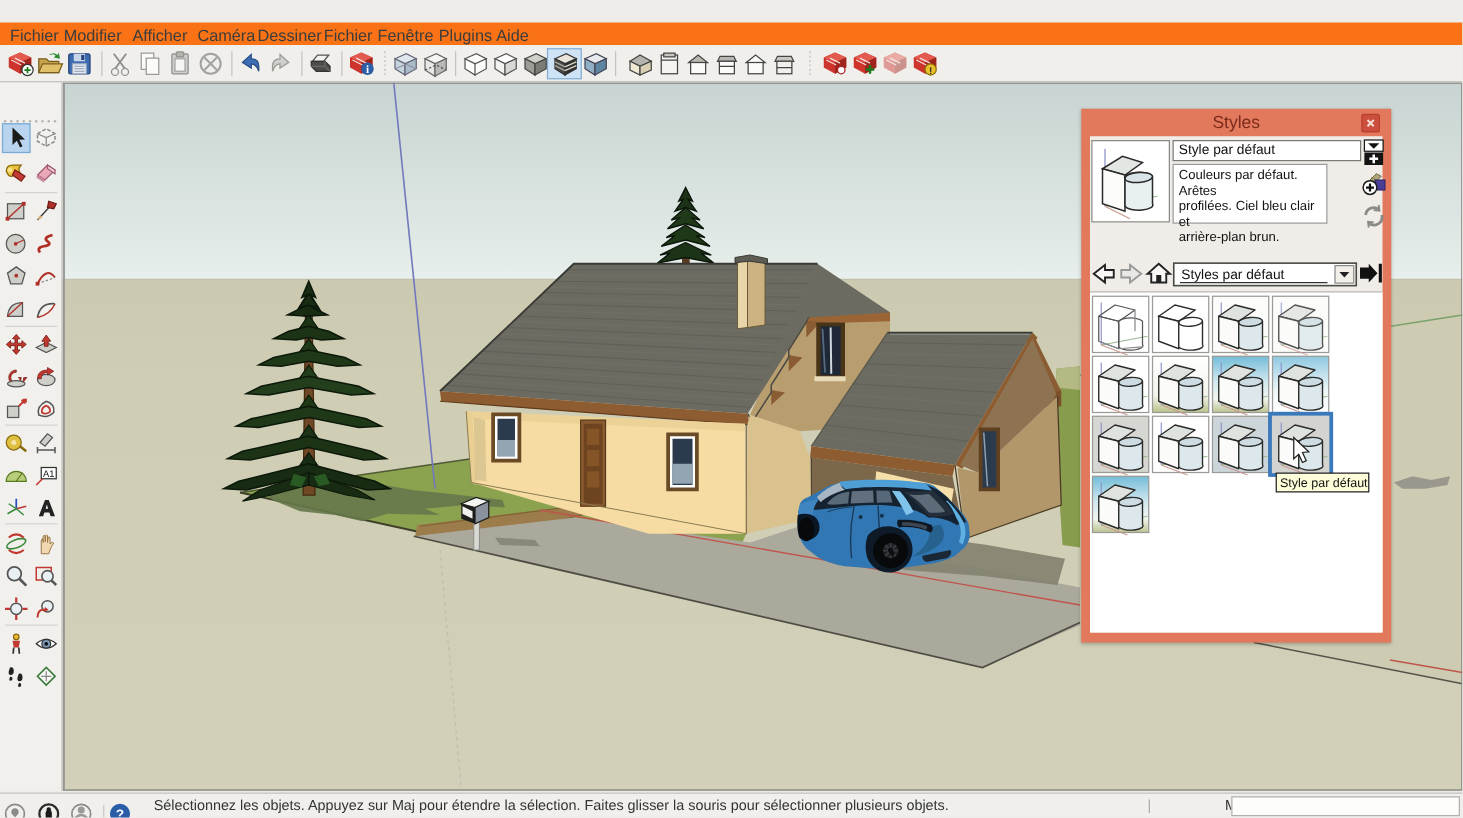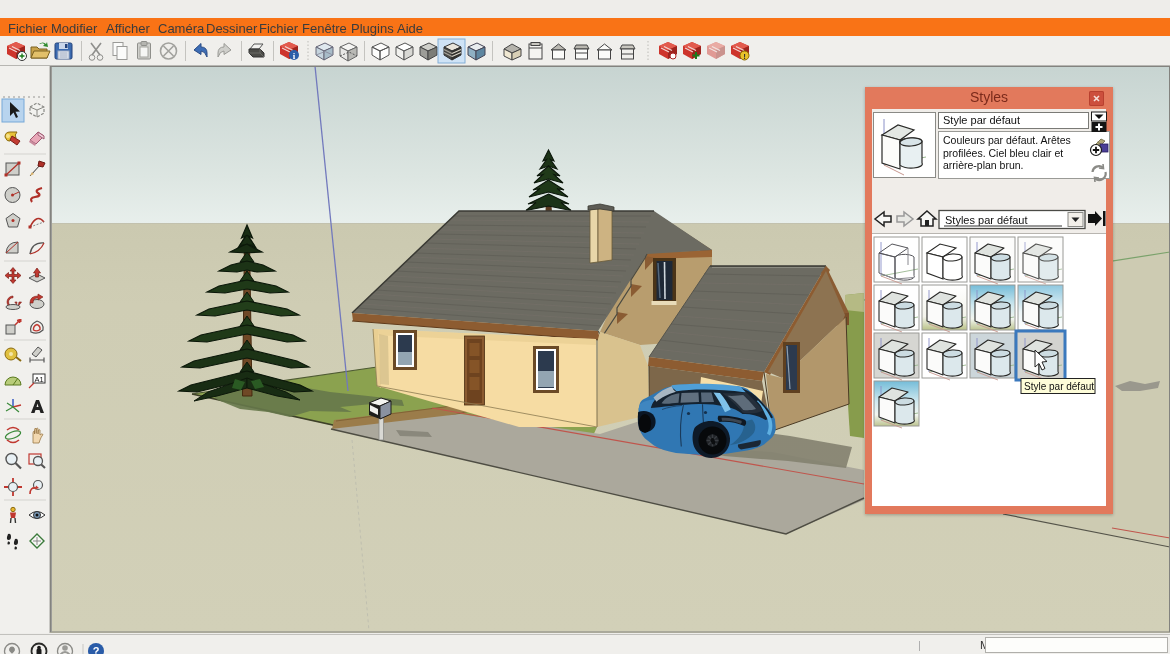--- a/index.html
+++ b/index.html
@@ -644,21 +644,21 @@
 <line x1="10" y1="6" x2="10" y2="52" stroke="#8a90c8" stroke-width="1"></line>
 <line x1="10" y1="52" x2="52" y2="44" stroke="#9ab890" stroke-width="1"></line>
 <line x1="10" y1="52" x2="30" y2="62" stroke="#c89890" stroke-width="1"></line>
 <polygon points="8,22 24,12 40,17 26,27" fill="#e3e7e3" stroke="#2a2a28" stroke-width="1.2"></polygon>
 <polygon points="8,22 26,27 26,56 8,50" fill="#fcfcfa" stroke="#2a2a28" stroke-width="1.2"></polygon>
 <path d="M26,30 a11,4 0 0,1 22,-2 l0,22 a11,4 0 0,1 -22,2 Z" fill="#e8f0f2" stroke="#2a2a28" stroke-width="1.2"></path>
 <ellipse cx="37" cy="29" rx="11" ry="4" fill="#d8e4e8" stroke="#2a2a28" stroke-width="1.2" transform="rotate(-4 37 29)"></ellipse>
 </svg></div>
 
 <div style="position:absolute;left:73px;top:25px;width:151px;height:17px;background:#fff;border:1px solid #7a7a76;font-size:11px;line-height:15px;padding-left:4px;color:#111">Style par défaut</div>
-<div style="position:absolute;left:73px;top:44px;width:172px;height:48px;background:#fff;border:1px solid #9a9a96;font-size:10.5px;line-height:12.5px;padding:2px 0 0 4px;color:#111">Couleurs par défaut. Arêtes<br>profilées. Ciel bleu clair et<br>arrière-plan brun.</div>
+<div style="position:absolute;left:73px;top:44px;width:124px;height:48px;background:#fff;border:1px solid #9a9a96;font-size:10.5px;line-height:12.5px;padding:2px 0 0 4px;color:#111">Couleurs par défaut. Arêtes<br>profilées. Ciel bleu clair et<br>arrière-plan brun.</div>
 
 <svg width="20" height="76" style="position:absolute;left:224px;top:24px">
 <rect x="2.5" y="1" width="15" height="9" fill="#fff" stroke="#1a1a1a" stroke-width="1"></rect>
 <path d="M5.5,3.5 L14.5,3.5 L10,8 Z" fill="#111"></path>
 <rect x="2.5" y="11" width="15" height="10" fill="#141414"></rect>
 <path d="M10,12.5 v7 M6.5,16 h7" stroke="#fff" stroke-width="2"></path>
 <g transform="translate(0,26)">
  <path d="M6,8 L12,2 L16,4 L10,10 Z" fill="#b0a878" stroke="#6a6242" stroke-width="0.8"></path>
  <path d="M8,5 l6,3" stroke="#8a8258" stroke-width="1"></path>
  <rect x="11" y="7" width="8" height="8" fill="#4a3f96" stroke="#2a2060" stroke-width="0.8"></rect>
@@ -786,16 +786,17 @@
 </g>
 <path d="M12,11.5 a3,3 0 0,1 2,5.2 l-2,2 -2,-2 a3,3 0 0,1 2,-5.2" fill="#8a8a86"></path>
 <circle cx="39" cy="12.5" r="1.8" fill="#1a1a1a"></circle>
         <path d="M36.5,20 l0,-4.5 a2.5,2.5 0 0,1 5,0 l0,4.5" fill="#1a1a1a"></path>
 <circle cx="65" cy="13" r="2.8" fill="#9a9a96"></circle>
         <path d="M60,20 q5,-6 10,0" stroke="#9a9a96" fill="none" stroke-width="2"></path>
 <line x1="83" y1="9" x2="83" y2="20" stroke="#c8c7c3"></line>
 <circle cx="96" cy="16" r="8" fill="#2a5ca8"></circle>
 <text x="96" y="20" font-size="11" text-anchor="middle" fill="#fff" font-weight="bold">?</text>
 </svg>
+<span style="position:absolute;left:123px;top:4px">Sélectionnez les objets. Appuyez sur Maj pour étendre la sélection. Faites glisser la souris pour sélectionner plusieurs objets.</span>
 <span style="position:absolute;left:918px;top:4px;color:#aaa">|</span>
 <span style="position:absolute;left:980px;top:4px">Mesures</span>
 <input style="position: absolute; left: 985px; top: 2px; width: 183px; height: 16px; border: 1px solid rgb(176, 175, 171); background: rgb(253, 253, 251);">
 </div>
 </div>
 </body></html>

